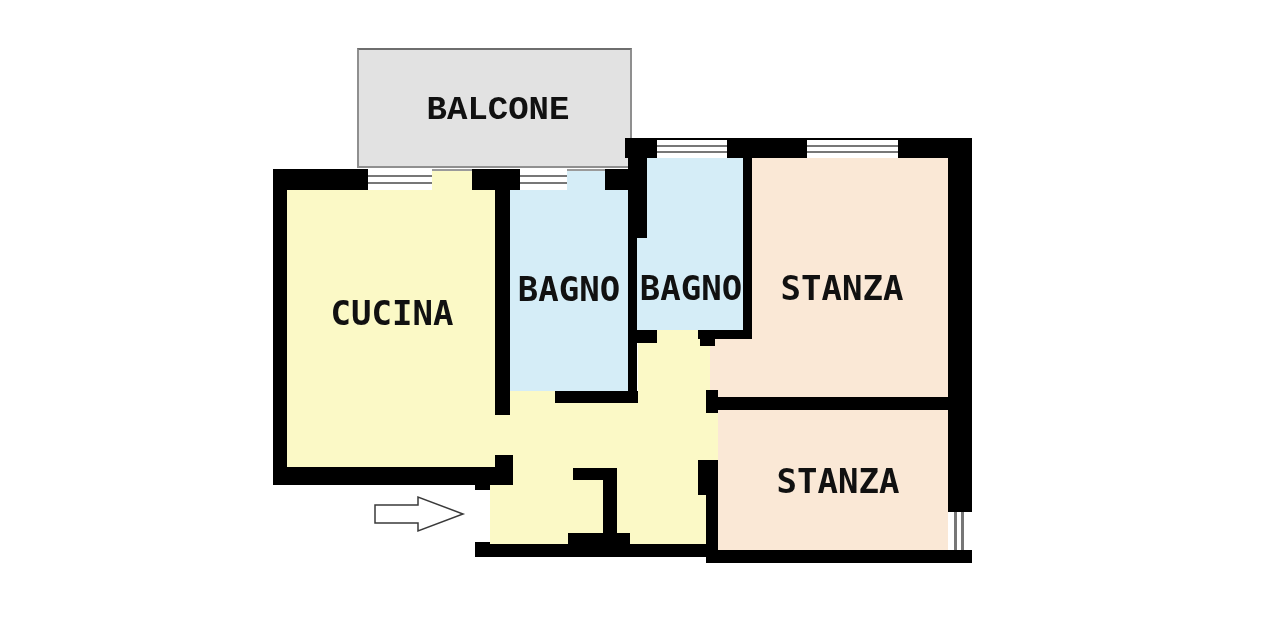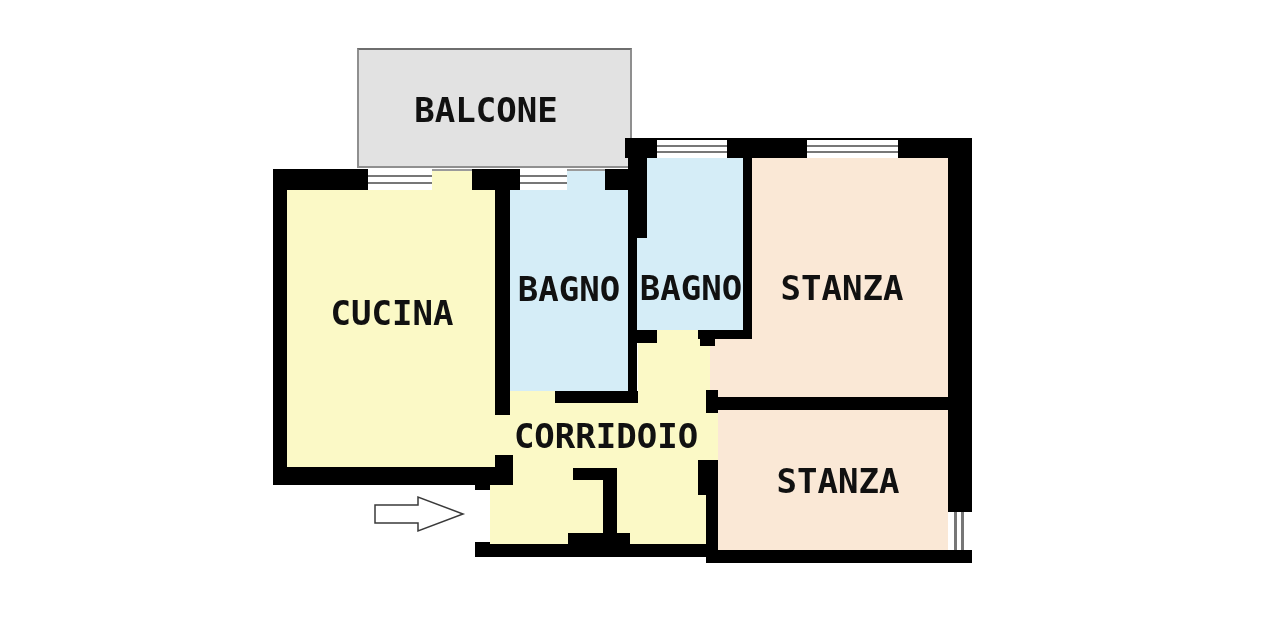--- a/index.html
+++ b/index.html
@@ -78,21 +78,20 @@
   <div class="balcony-door fill-bath" style="left:567px;top:169px;width:38px;height:21px;"></div>
   <div class="win-h" style="left:657px;top:140px;width:70px;height:18px;"></div>
   <div class="win-h" style="left:807px;top:140px;width:91px;height:18px;"></div>
   <div class="win-v" style="left:948px;top:512px;width:24px;height:38px;"></div>
   <div class="white" style="left:475px;top:490px;width:15px;height:52px;"></div>
 
   <svg style="left:371px;top:493px;" width="96" height="42" viewBox="0 0 96 42">
     <polygon points="4,12 47,12 47,4 92,21 47,38 47,30 4,30" fill="#ffffff" stroke="#3a3a3a" stroke-width="1.5"></polygon>
   </svg>
 
-  <span class="room-label" style="left:486px;top:110px;">BALCONE</span>
+  <span class="room-label" style="left:498px;top:110px;font-family:Liberation Mono, monospace;">BALCONE</span>
   <span class="room-label" style="left:392px;top:313px;">CUCINA</span>
   <span class="room-label" style="left:569px;top:289px;">BAGNO</span>
   <span class="room-label" style="left:691px;top:288px;">BAGNO</span>
   <span class="room-label" style="left:842px;top:288px;">STANZA</span>
-  <span class="room-label" style="left:606px;top:436px;">CORRIDOIO</span>
   <span class="room-label" style="left:838px;top:481px;">STANZA</span>
 
 </div>
 
 </body></html>

